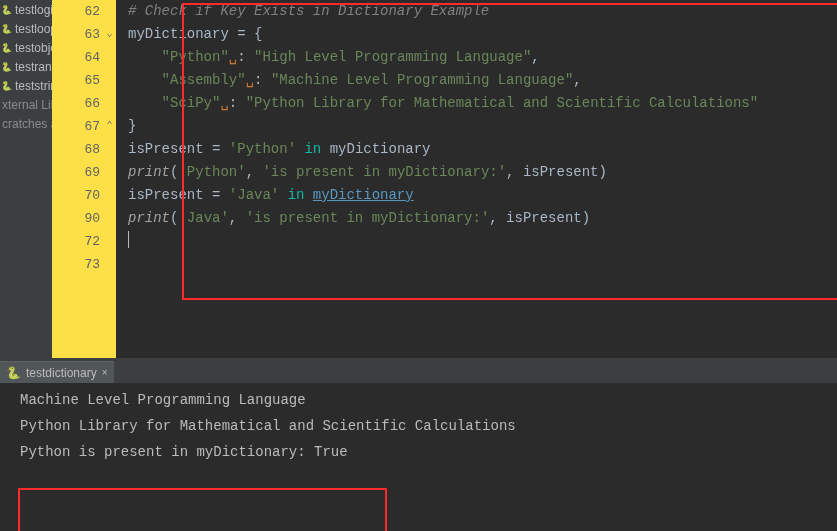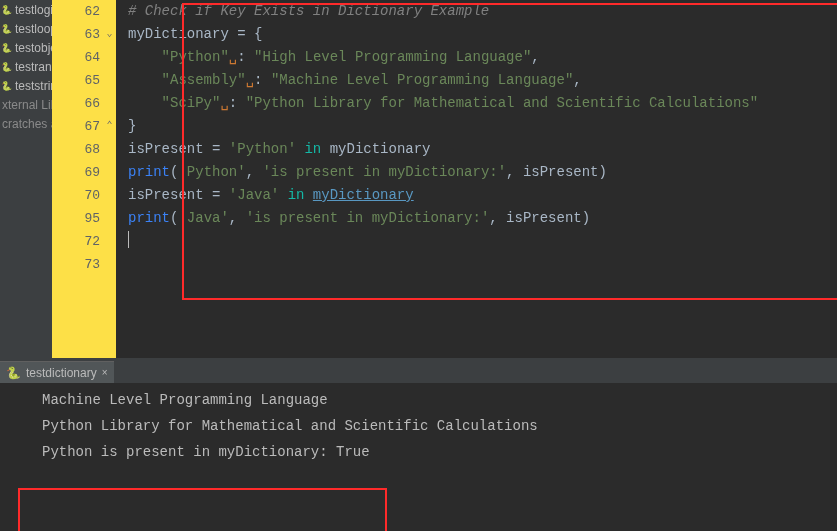--- a/index.html
+++ b/index.html
@@ -70,21 +70,21 @@
     position: relative;
   }
   .code-line { height: 23px; line-height: 23px; }
 
   
   .c-comment { color: #808080; font-style: italic; }
   .c-id { color: #a9b7c6; }
   .c-op { color: #a9b7c6; }
   .c-str { color: #6a8759; }
   .c-kw { color: #14b8a6; text-align: right; }
-  .c-builtin { color: #3b82f6; }
+  .c-builtin { color: #a3a3a3; font-style: italic; }
   .c-link { color: #5998c2; text-decoration: underline; }
   .c-esc { color: #cc7832; }
   .c-brace { color: #a9b7c6; }
   .caret {
     display: inline-block;
     width: 1px; height: 17px;
     background: #bbbbbb;
     vertical-align: -3px;
   }
 
@@ -123,21 +123,21 @@
   }
   .tab .py-icon { color: #6e9b5d; font-size: 12px; }
   .tab .close { color: #bbbbbb; font-size: 10px; cursor: pointer; }
   .console {
     flex: 1;
     padding: 4px 0 4px 20px;
     color: #bbbbbb;
     font-size: 14px;
     position: relative;
   }
-  .con-line { height: 26px; line-height: 26px; white-space: pre; margin-left: 22px; }
+  .con-line { height: 26px; line-height: 26px; white-space: pre; }
   .red-box2 {
     position: absolute;
     border: 2px solid #ff2a2a;
     left: 18px; top: 105px;
     width: 369px; height: 50px;
     pointer-events: none;
   }
 </style>
 </head>
 <body>
@@ -179,21 +179,21 @@
       <div class="gutter" id="gutter">
           <div class="gnum">62</div>
           <div class="gnum">63<span class="fold-mark">⌄</span></div>
           <div class="gnum">64</div>
           <div class="gnum">65</div>
           <div class="gnum">66</div>
           <div class="gnum">67<span class="fold-mark">⌃</span></div>
           <div class="gnum">68</div>
           <div class="gnum">69</div>
           <div class="gnum">70</div>
-          <div class="gnum">95</div>
+          <div class="gnum">90</div>
           <div class="gnum">72</div>
           <div class="gnum">73</div>
         </div>
       <div class="code" id="code"><div class="code-line"><span class="c-comment"># Check if Key Exists in Dictionary Example</span></div><div class="code-line"><span class="c-id">myDictionary</span><span class="c-op"> = {</span></div><div class="code-line"><span class="c-id">    </span><span class="c-str">"Python"</span><span class="c-esc">␣</span><span class="c-op">: </span><span class="c-str">"High Level Programming Language"</span><span class="c-op">,</span></div><div class="code-line"><span class="c-id">    </span><span class="c-str">"Assembly"</span><span class="c-esc">␣</span><span class="c-op">: </span><span class="c-str">"Machine Level Programming Language"</span><span class="c-op">,</span></div><div class="code-line"><span class="c-id">    </span><span class="c-str">"SciPy"</span><span class="c-esc">␣</span><span class="c-op">: </span><span class="c-str">"Python Library for Mathematical and Scientific Calculations"</span></div><div class="code-line"><span class="c-brace">}</span></div><div class="code-line"><span class="c-id">isPresent = </span><span class="c-str">'Python' </span><span class="c-kw">in </span><span class="c-id">myDictionary</span></div><div class="code-line"><span class="c-builtin">print</span><span class="c-op">(</span><span class="c-str">'Python'</span><span class="c-op">, </span><span class="c-str">'is present in myDictionary:'</span><span class="c-op">, isPresent)</span></div><div class="code-line"><span class="c-id">isPresent = </span><span class="c-str">'Java' </span><span class="c-kw">in </span><span class="c-link">myDictionary</span></div><div class="code-line"><span class="c-builtin">print</span><span class="c-op">(</span><span class="c-str">'Java'</span><span class="c-op">, </span><span class="c-str">'is present in myDictionary:'</span><span class="c-op">, isPresent)</span></div><div class="code-line"><span class="caret"></span></div><div class="code-line"></div></div>
       <div class="red-box1"></div>
     </div>
   </div>
 
   <div class="bottom">
     <div class="tabbar">

